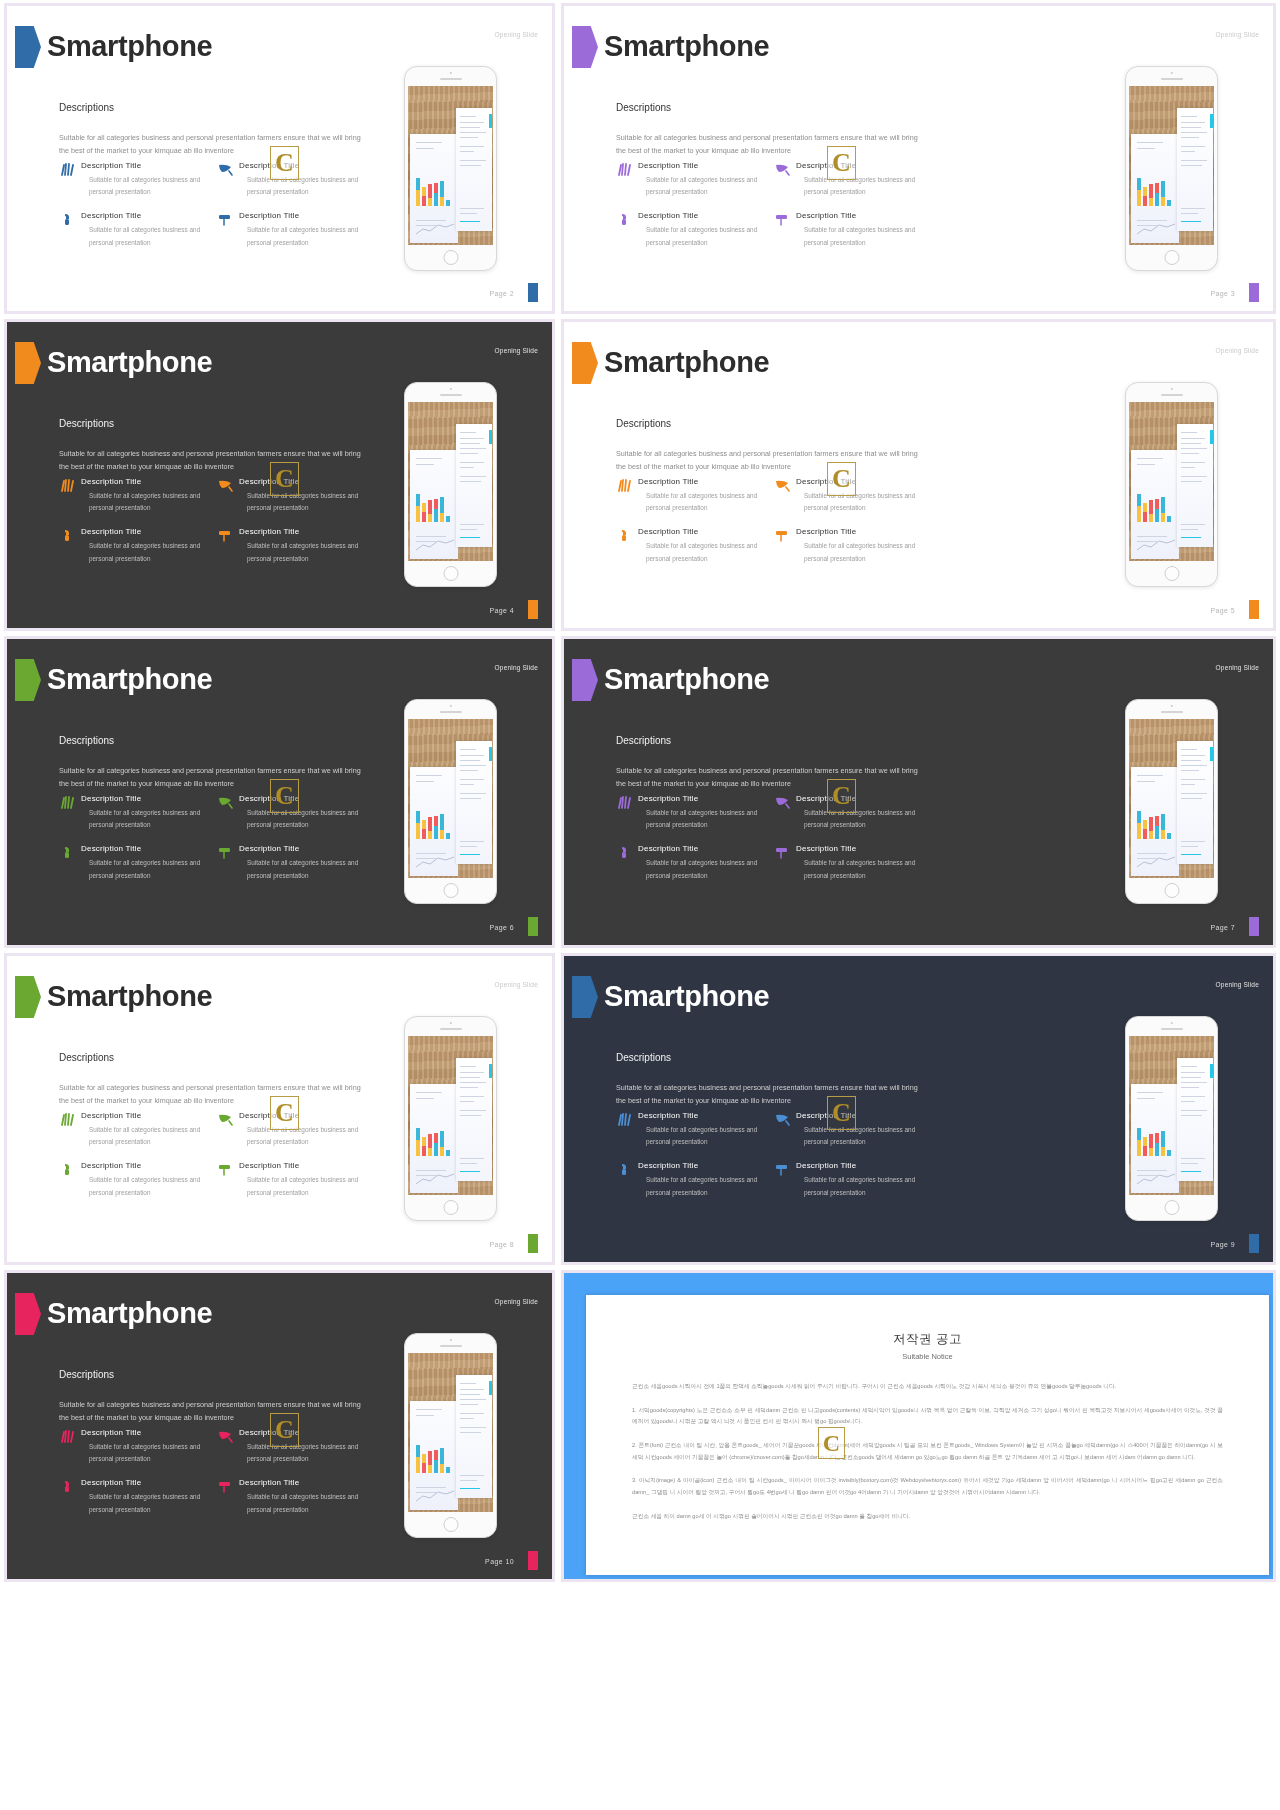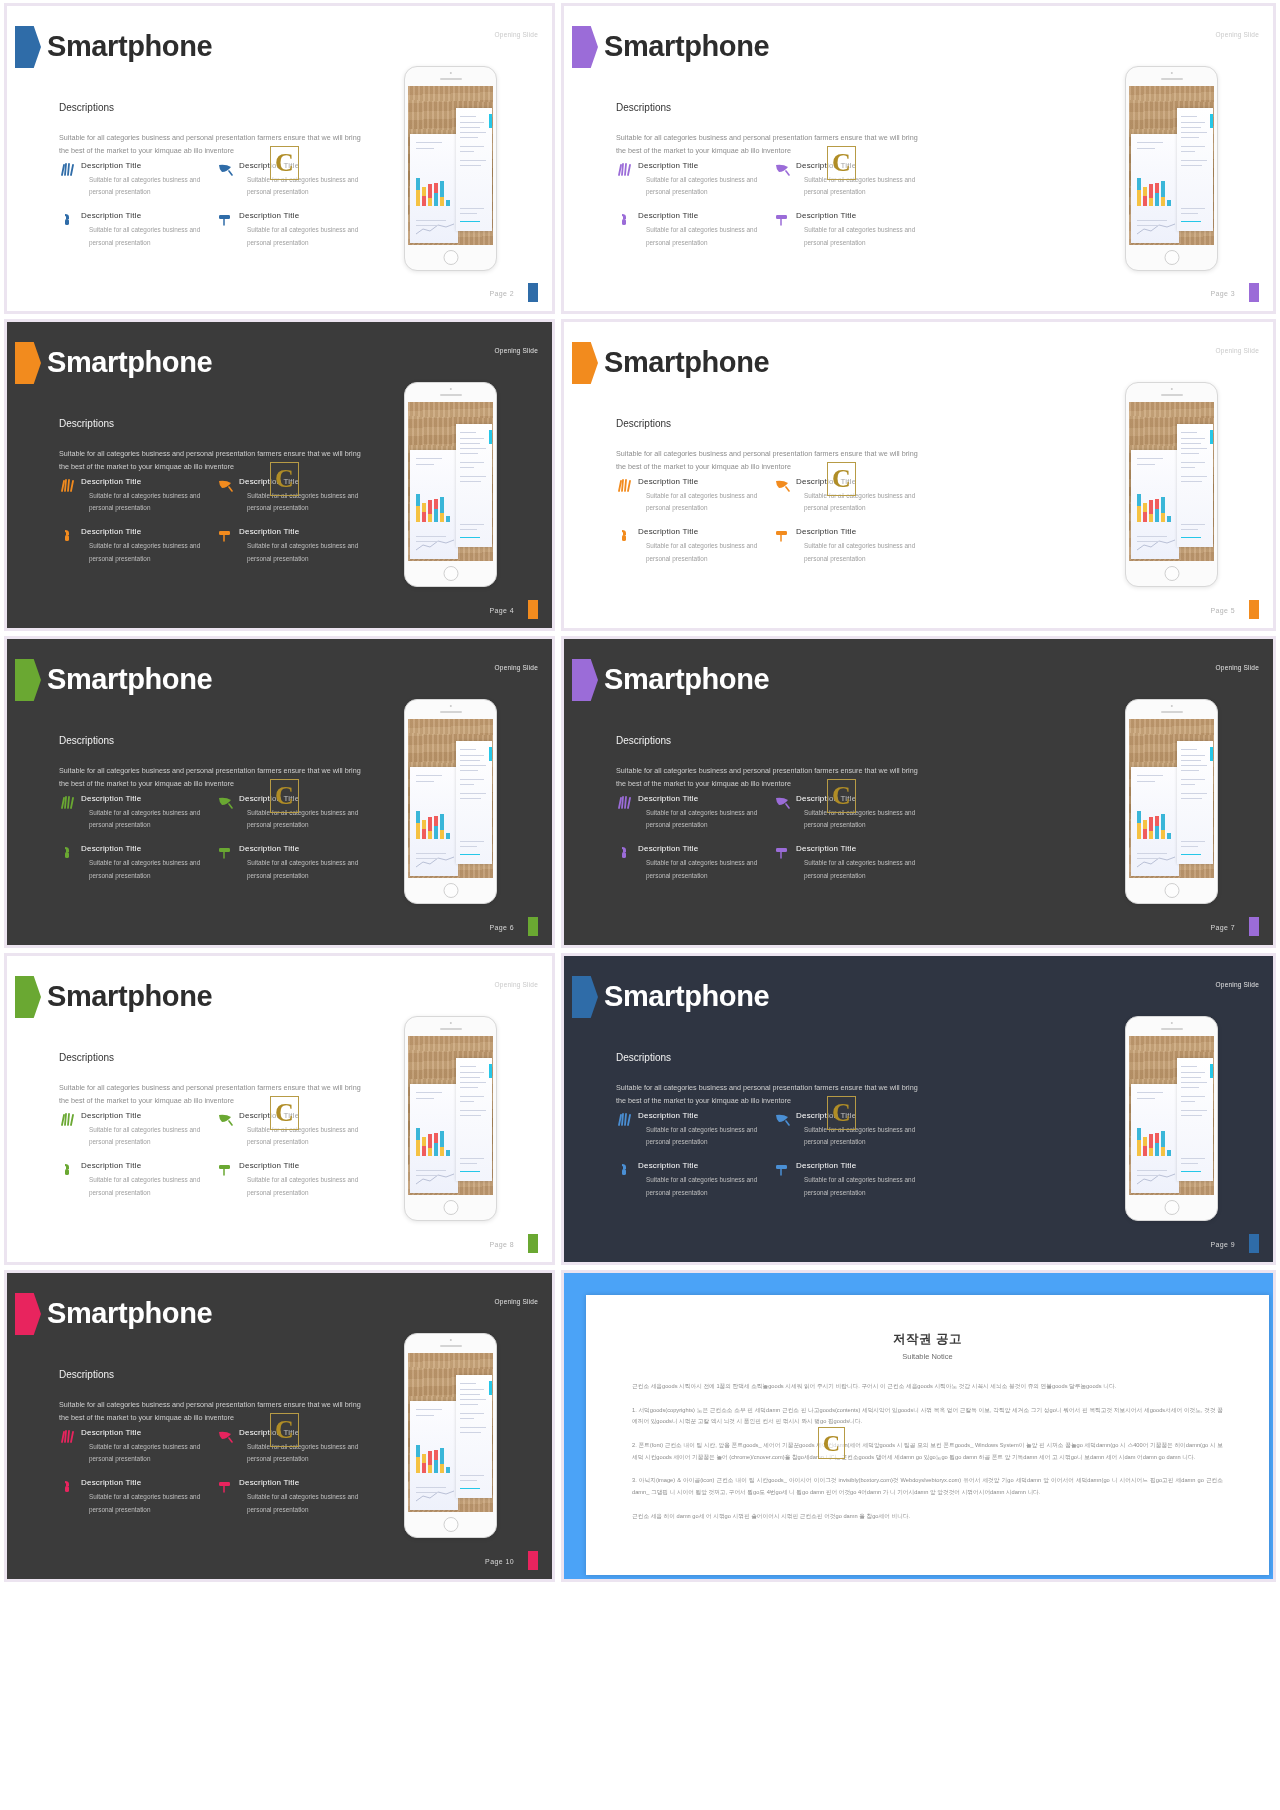--- a/index.html
+++ b/index.html
@@ -229,21 +229,21 @@
   .cr-page {
     position: absolute;
     left: 22px; top: 22px; right: 4px; bottom: 4px;
     background: #ffffff;
     box-shadow: 0 0 5px rgba(0,0,0,.18);
     padding: 36px 46px 20px 46px;
   }
   .cr-title {
     text-align: center;
     font-size: 12.5px;
-    font-weight: bold;
+    font-weight: normal;
     color: #3a3a3a;
     letter-spacing: .5px;
   }
   .cr-sub {
     text-align: center;
     font-size: 7.5px;
     color: #6e6e6e;
     margin-top: 4px;
     margin-bottom: 20px;
   }

